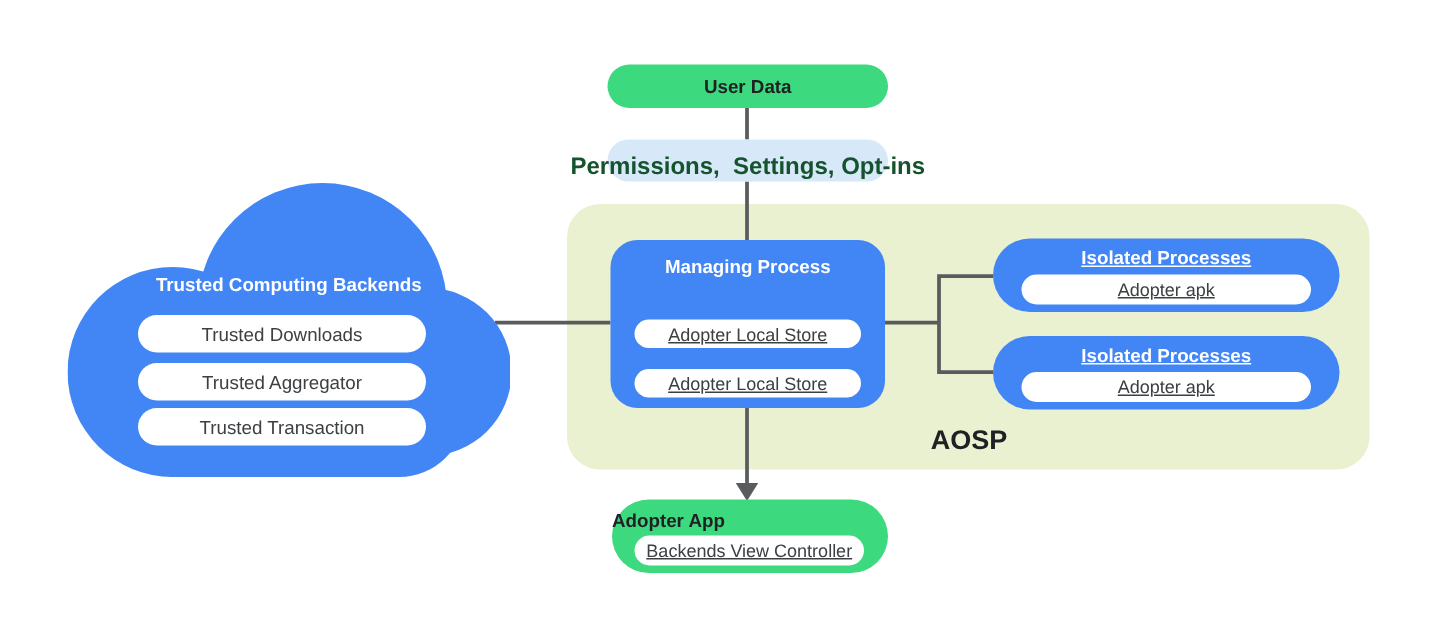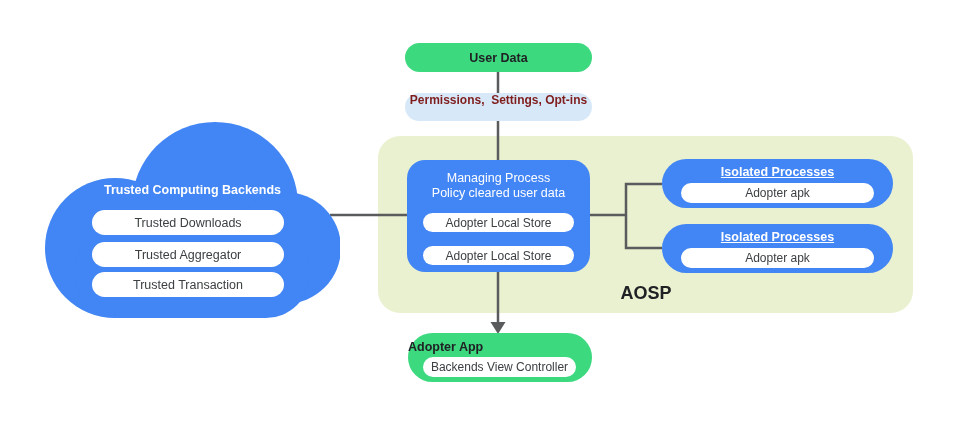--- a/index.html
+++ b/index.html
@@ -13,48 +13,48 @@
   .wires{position:absolute;left:0;top:0;z-index:1;}
   .node{position:absolute;box-sizing:border-box;}
   .pill-green{
     background:#3CD97F;border-radius:15px;
     display:flex;align-items:center;justify-content:center;
     color:#202124;font-weight:bold;font-size:12.5px;
     z-index:2;
   }
   .pill-lightblue{
     background:#D7E9F8;border-radius:14px;
-    display:flex;align-items:flex-start;justify-content:center;
-    color:#7f1d1d;font-weight:bold;font-size:12px;
+    display:flex;align-items:flex-end;justify-content:center;
+    color:#14532d;font-weight:bold;font-size:16px;
     white-space:pre;
     z-index:2;
   }
   .aosp-box{
     left:378px;top:136px;width:535px;height:177px;
     background:#EAF1D0;border-radius:22px;
     z-index:0;
   }
   .aosp-label{
     position:absolute;left:226px;top:147px;width:84px;
     text-align:center;color:#202124;font-weight:bold;font-size:18px;
   }
   .blue-box{
     left:407px;top:160px;width:183px;height:112px;
     background:#4285F4;border-radius:18px;
     z-index:2;
   }
   .blue-box .title{
     padding-top:11px;text-align:center;
-    color:#ffffff;font-weight:normal;font-size:12.5px;line-height:15px;
+    color:#ffffff;font-weight:bold;font-size:12.5px;line-height:15px;
   }
   .white-pill{
     position:absolute;
     background:#ffffff;border-radius:10px;
     display:flex;align-items:center;justify-content:center;
-    color:#3C4043;font-size:12px;
+    color:#3C4043;font-size:12px;text-decoration:underline;
   }
   .iso-pill{
     width:231px;height:49px;left:662px;
     background:#4285F4;border-radius:24.5px;
     z-index:2;
   }
   .iso-pill .title{
     padding-top:6px;text-align:center;
     color:#ffffff;font-weight:bold;font-size:12.5px;
     text-decoration:underline;
@@ -126,21 +126,20 @@
     </div>
   </div>
 
   <div class="node pill-lightblue" style="left:405px;top:93px;width:187px;height:28px">
     <span style="white-space:pre">Permissions,  Settings, Opt-ins</span>
   </div>
 
   <div class="node blue-box">
     <div class="title">
       <div>Managing Process</div>
-      <div>Policy cleared user data</div>
     </div>
     <div class="white-pill" style="left:16px;top:53px;width:151px;height:19px">
       <span>Adopter Local Store</span>
     </div>
     <div class="white-pill" style="left:16px;top:86px;width:151px;height:19px">
       <span>Adopter Local Store</span>
     </div>
   </div>
 
   <div class="node iso-pill" style="top:159px">

